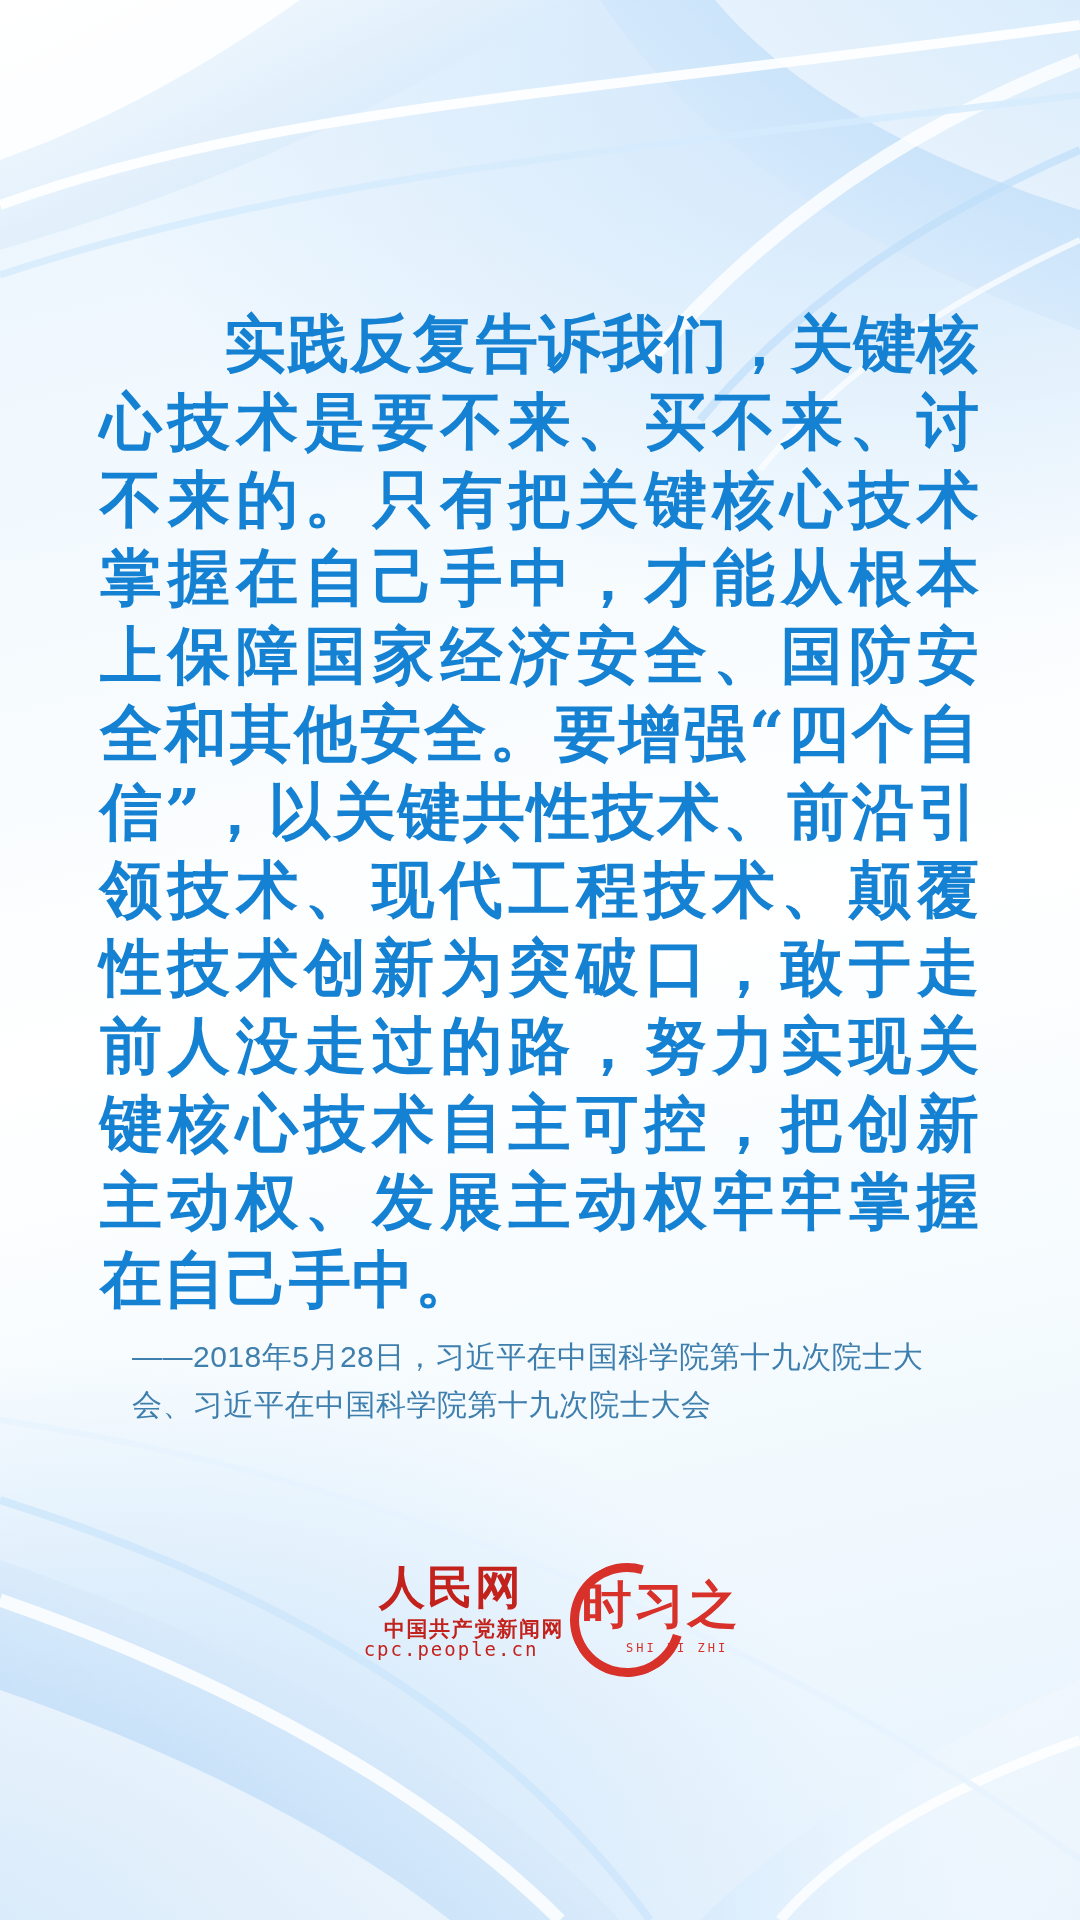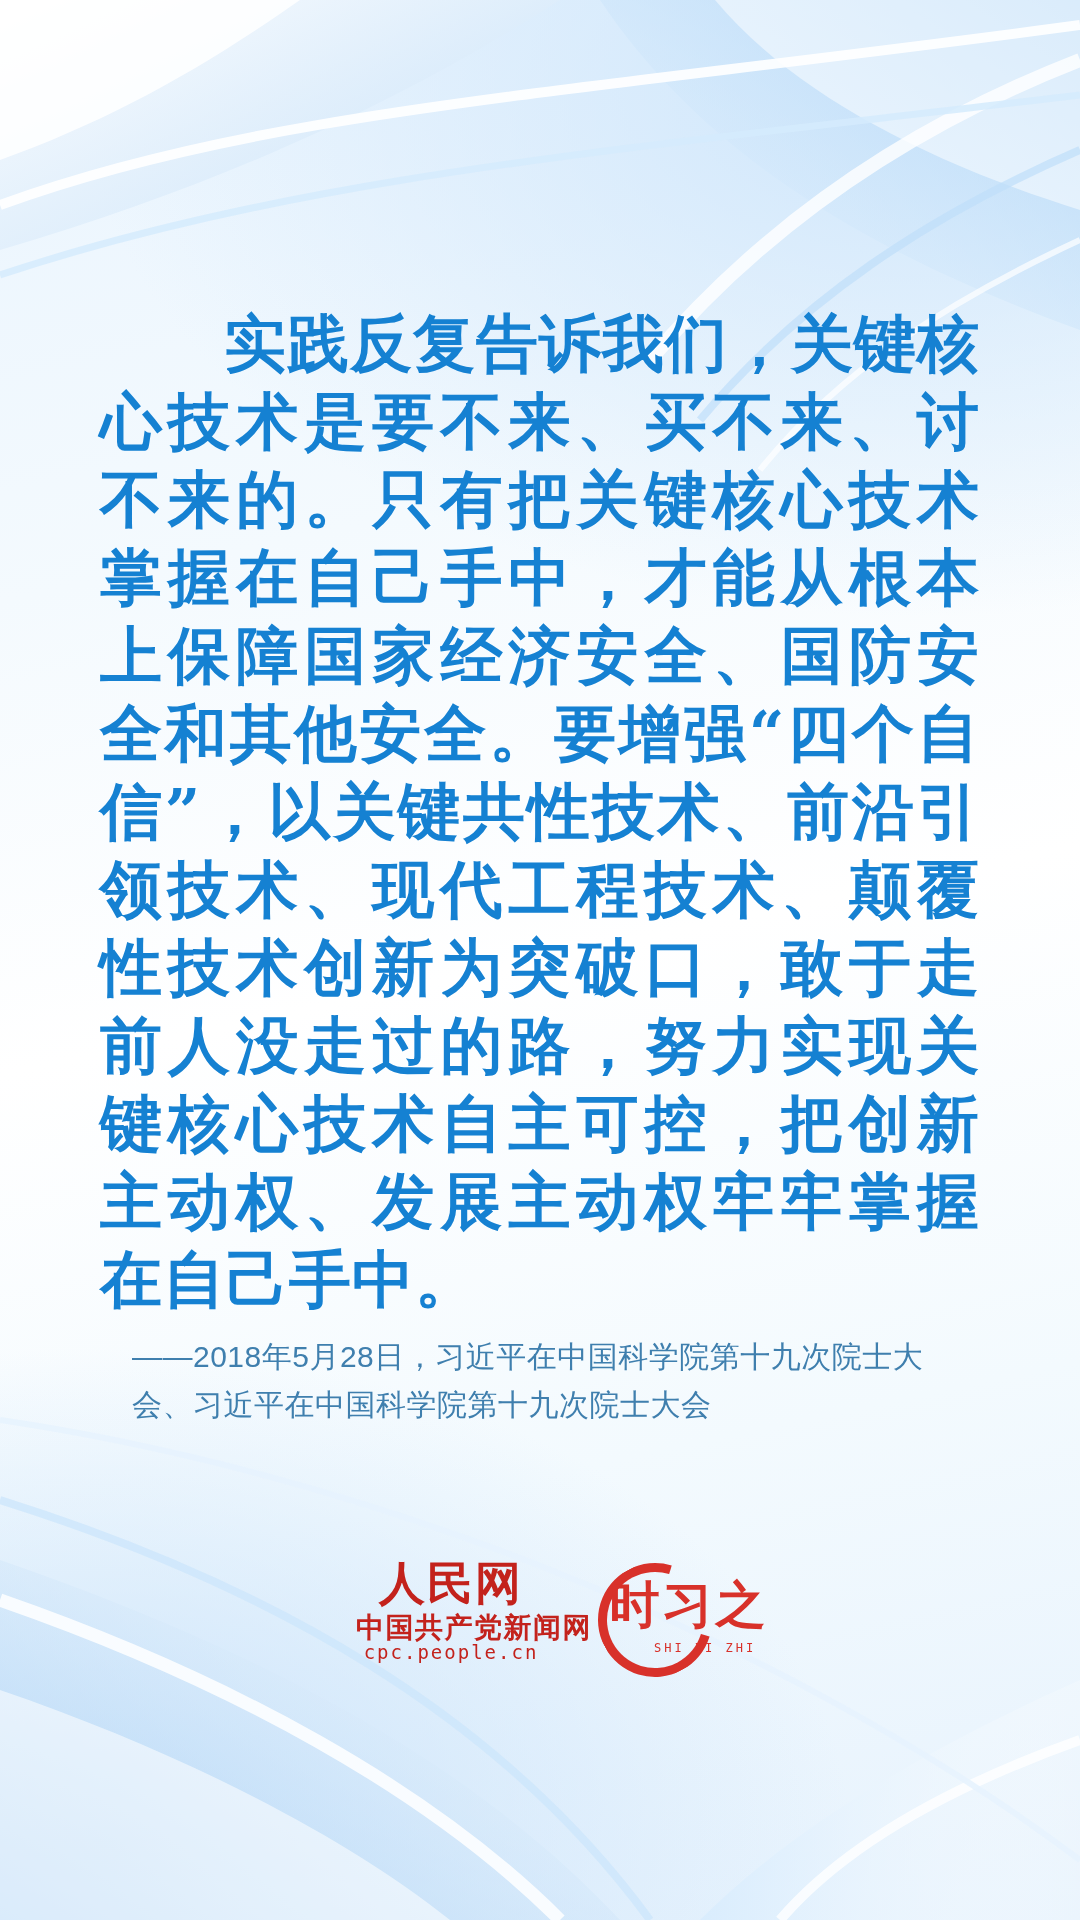--- a/index.html
+++ b/index.html
@@ -85,21 +85,21 @@
   }
   .logo-people .cn-name {
     font-family: "DejaVu Serif", "Liberation Serif", serif;
     font-weight: 700;
     font-size: 46px;
     color: #c3221c;
     letter-spacing: 2px;
   }
   .logo-people .cn-sub {
     margin-top: 8px;
-    font-size: 28px;
+    font-size: 21px;
     color: #c3221c;
     letter-spacing: 1.5px;
     font-weight: 700;
     padding-left: 46px;
   }
   .logo-people .en-sub {
     margin-top: 1px;
     font-family: "DejaVu Sans Mono", "Liberation Mono", monospace;
     font-size: 19px;
     color: #c3221c;

